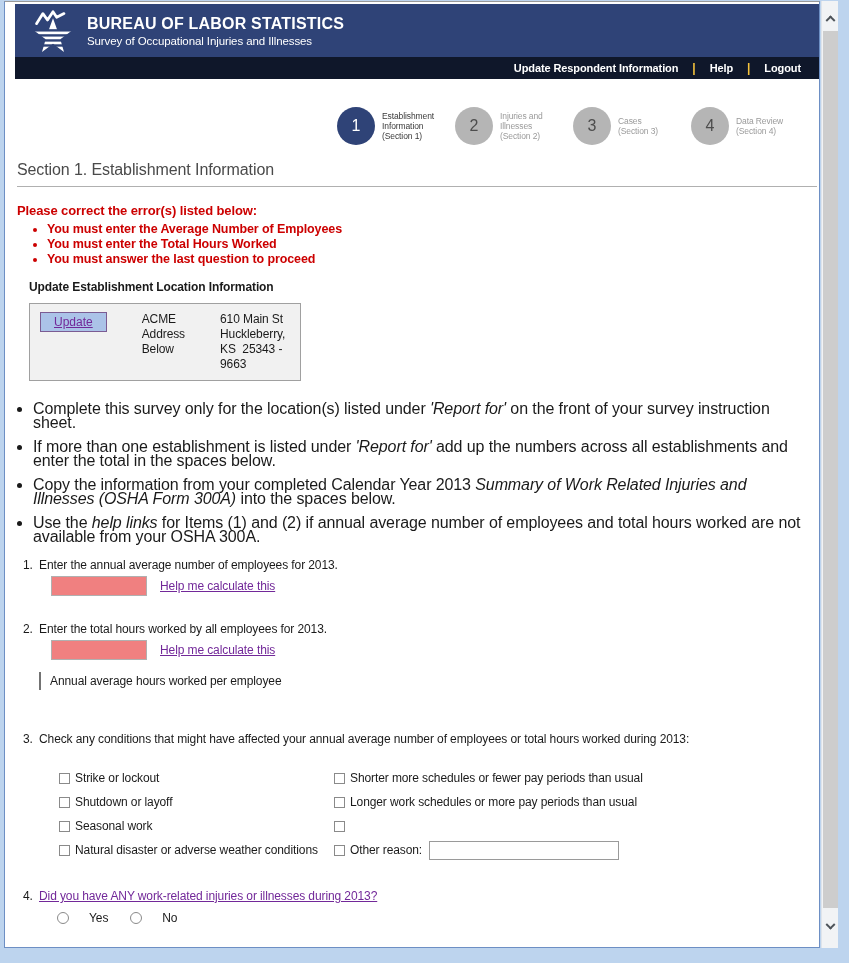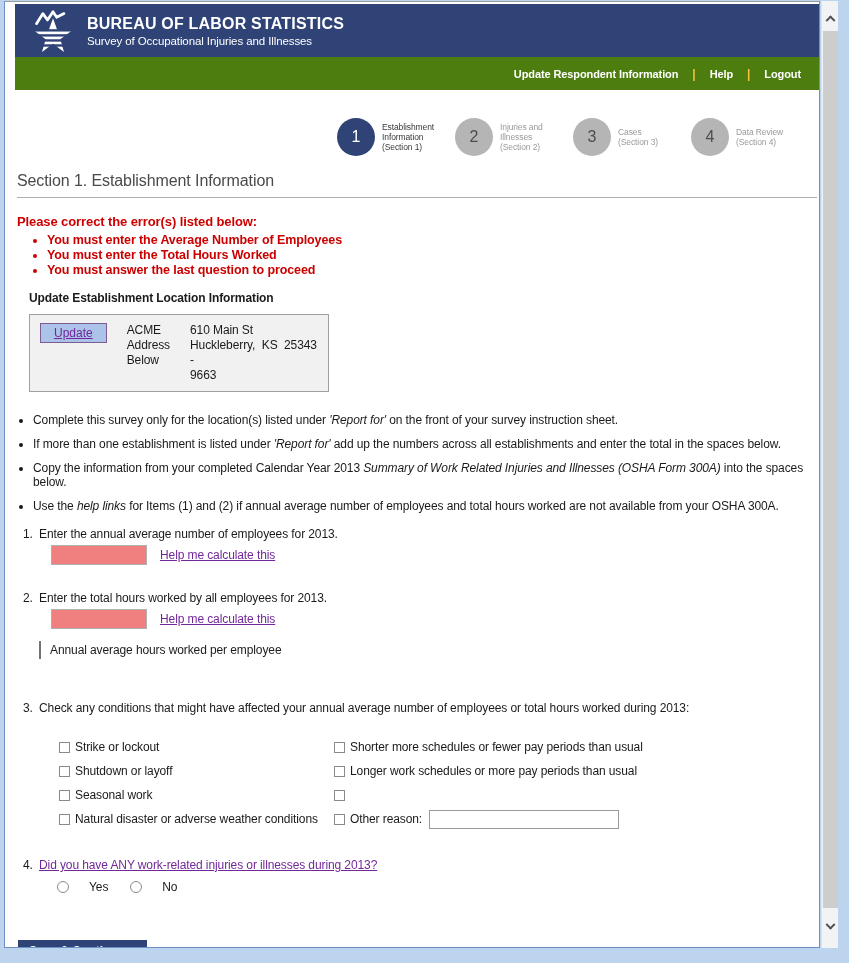--- a/index.html
+++ b/index.html
@@ -29,21 +29,21 @@
   .sb-thumb { position:absolute; left:1px; width:15px; top:30px; bottom:40px; background:#cdcdcd; }
   
   .masthead {
     margin:2px 0 0 10px; height:53px; background:#2f4377;
     display:flex; align-items:center; padding-left:16px;
   }
   .logo { width:44px; height:44px; flex:0 0 44px; margin-right:12px; }
   .masthead-title { color:#fff; font-size:16px; font-weight:bold; letter-spacing:0.2px; }
   .masthead-sub { color:#fff; font-size:11.5px; margin-top:2px; }
   .redbar {
-    margin-left:10px; height:33px; background:#4d7c0f;
+    margin-left:10px; height:22px; background:#0f172a;
     display:flex; align-items:center; justify-content:flex-end;
     padding-right:18px; gap:14px;
   }
   .redbar a { color:#fff; font-size:11px; font-weight:bold; text-decoration:none; cursor:pointer; }
   .redbar .sep { color:#f4c23c; font-weight:bold; font-size:12px; }
   
   .steps { display:flex; margin:28px 0 0 332px; }
   .step { display:flex; align-items:center; width:118px; }
   .step-circle {
     width:38px; height:38px; border-radius:50%; flex:0 0 38px;
@@ -57,34 +57,34 @@
   .section-title { margin:16px 14px 0 12px; font-size:16px; color:#4a4a4a; }
   .title-rule { margin:7px 2px 0 12px; border-top:1px solid #b0b0b0; }
   .error-block { margin:16px 0 0 12px; color:#cc0000; font-weight:bold; }
   .error-head { font-size:13px; }
   .error-block ul { margin:4px 0 0 30px; }
   .error-block li { font-size:12.5px; line-height:15px; }
   
   .estab-row { display:flex; justify-content:space-between; margin:13px 18px 0 24px; }
   .estab-heading { font-weight:bold; font-size:12px; }
   .estab-box {
-    margin-top:9px; width:300px; border:1px solid #a0a0a0; background:#f1f1f1;
+    margin-top:9px; width:272px; border:1px solid #a0a0a0; background:#f1f1f1;
     display:flex; padding:8px 10px; gap:20px;
   }
   .update-btn {
     align-self:flex-start; background:#abc3e8; border:1px solid #7b5c93;
     padding:2px 13px; color:#722899; text-decoration:underline; font-size:12px; cursor:pointer;
   }
-  .addr { white-space:pre-wrap; font-size:12px; line-height:15px; }
+  .addr { white-space:pre-wrap; font-size:12px; line-height:15px;margin-left:15px; }
   .estab-right { text-align:right; font-size:11.5px; margin-top:2px; }
   .estab-id-value { font-weight:bold; }
   .add-comments { display:inline-block; margin-top:3px; color:#0645ad; text-decoration:underline; cursor:pointer; }
   
   .instructions { margin:21px 10px 0 28px; }
-  .instructions li { font-size:12px; margin-bottom:10px; line-height:14px; }
+  .instructions li { font-size:16px; margin-bottom:10px; line-height:14px; }
   .it { font-style:italic; }
   
   .q { margin-left:18px; }
   .q-line { display:flex; }
   .q-num { width:16px; flex:0 0 16px; }
   .q1 { margin-top:14px; } .q2 { margin-top:26px; } .q3 { margin-top:42px; } .q4 { margin-top:27px; }
   .input-row { display:flex; align-items:center; margin:4px 0 0 28px; }
   .err-input {
     width:96px; height:20px; background:#f08080; border:1px solid #b0b0b0;
     font-family:inherit; font-size:12px; padding:0 3px;

